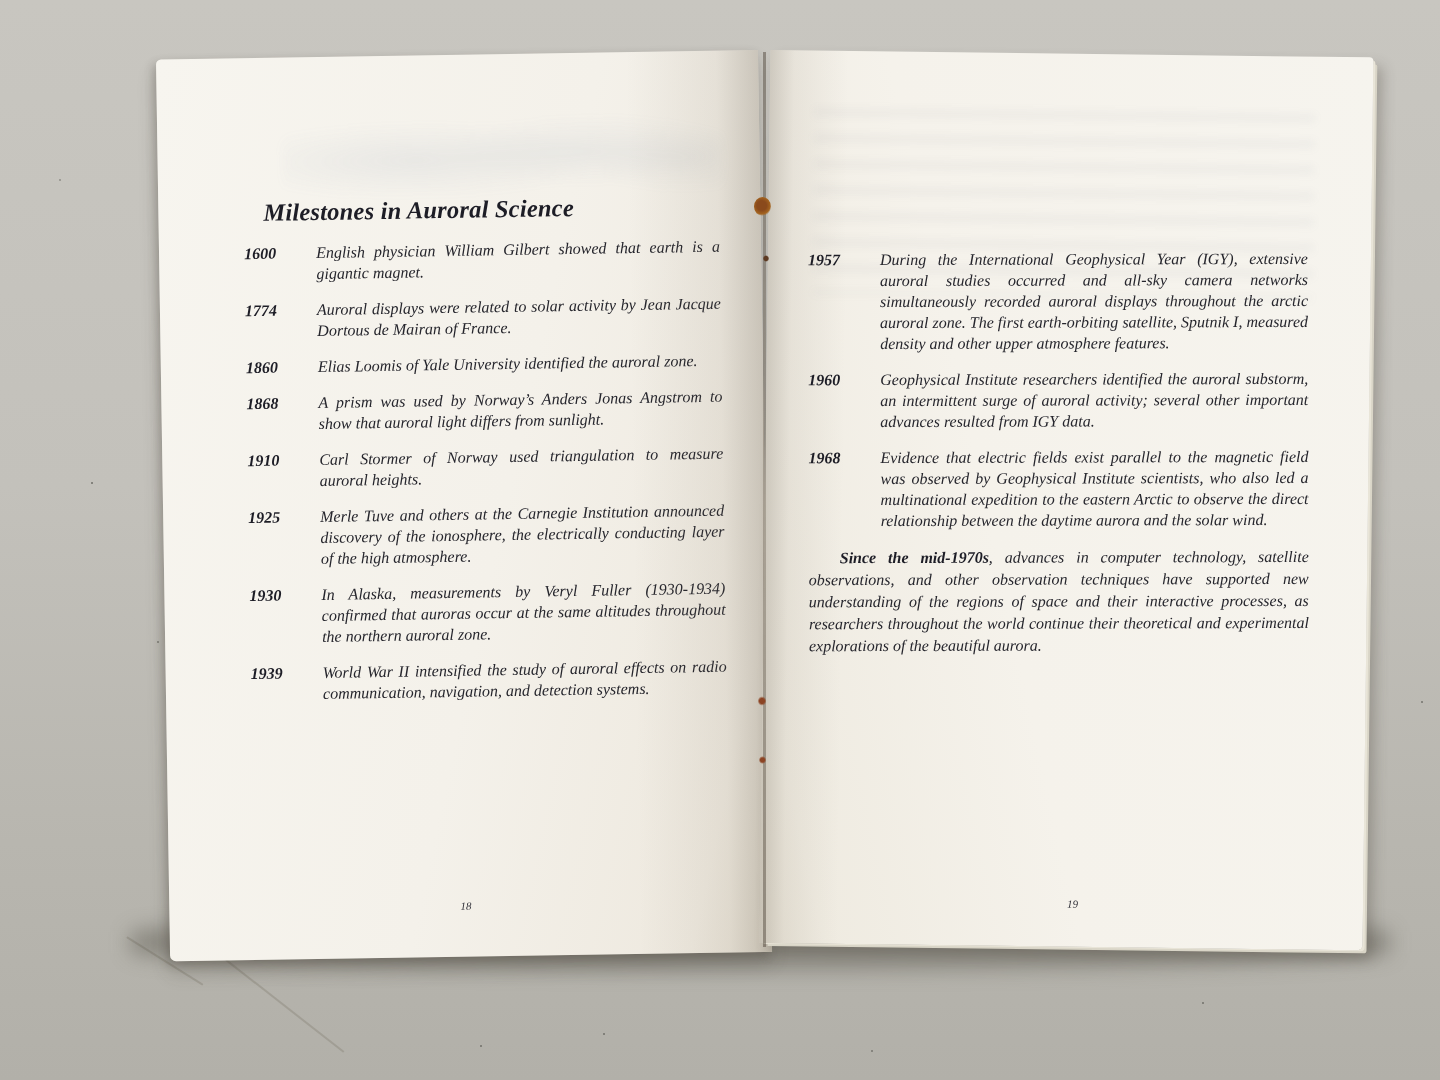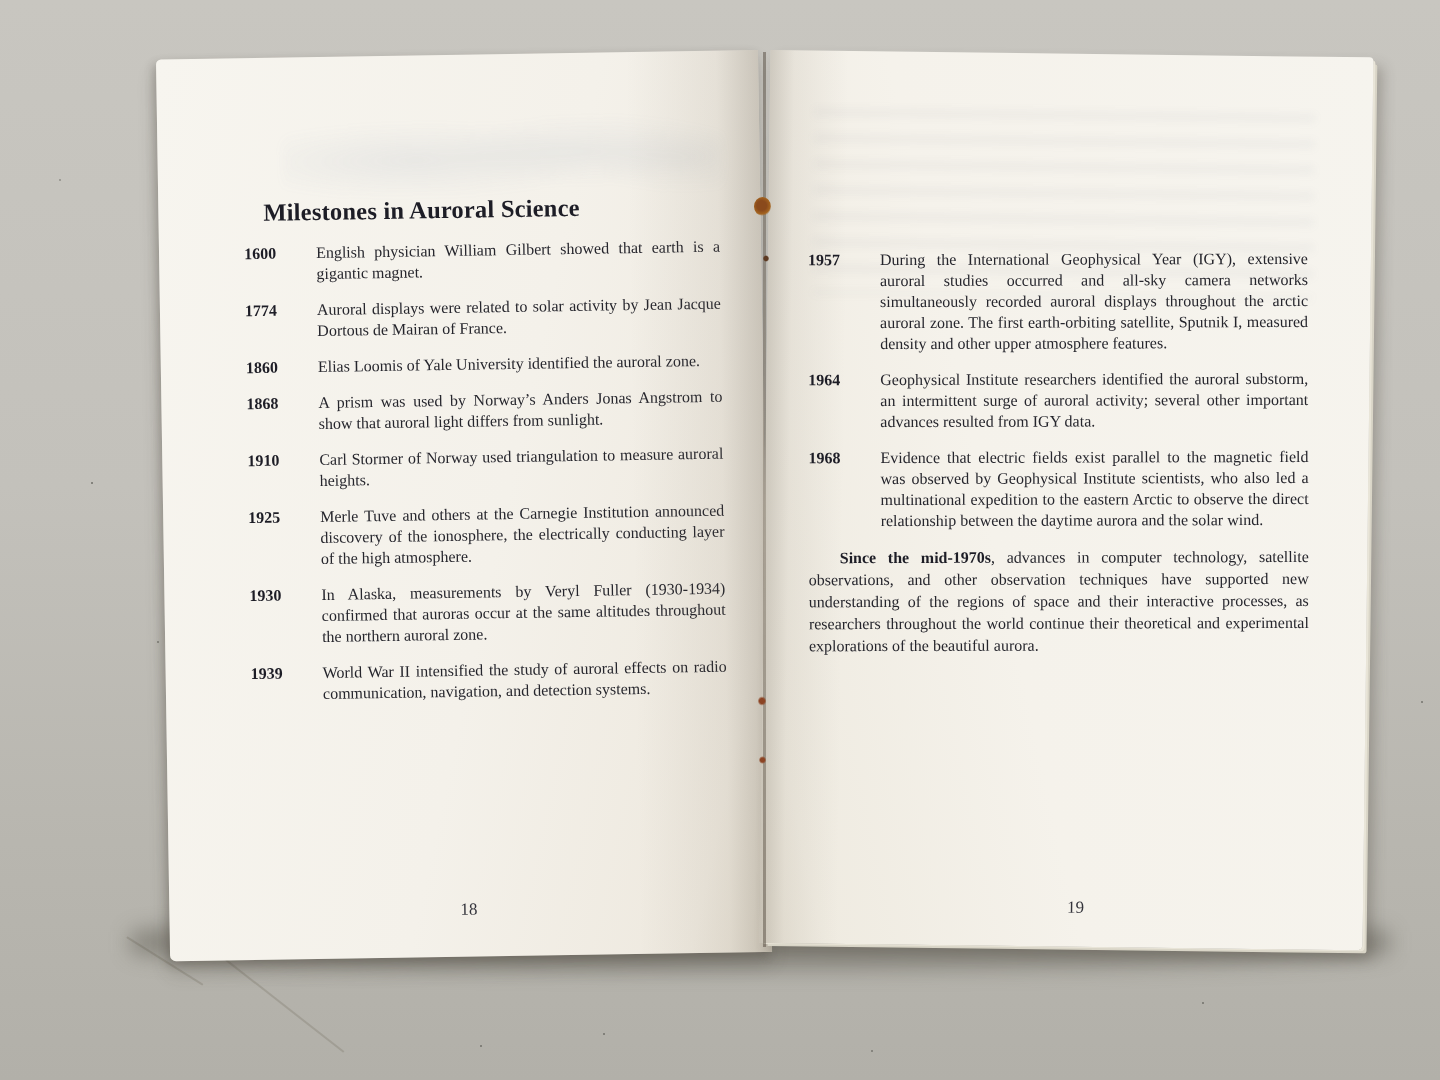--- a/index.html
+++ b/index.html
@@ -1,21 +1,21 @@
 <!DOCTYPE html>
 <html><head>
 <meta charset="utf-8">
 <style>
   html,body{margin:0;padding:0;}
   body{
     width:1440px;height:1080px;overflow:hidden;
     font-family:"Liberation Serif", serif;
     background:#c1bfb8;
   }
-  .scene{position:relative;width:1440px;height:1080px;overflow:hidden;}
+  .scene{position:relative;width:1440px;height:1080px;overflow:hidden;font-style:italic;}
 
   
   .table-surface{
     position:absolute;inset:0;
     background:
       radial-gradient(1.5px 1.5px at 92px 483px, rgba(80,80,74,.55) 0 60%, transparent 70%),
       radial-gradient(1.5px 1.5px at 303px 702px, rgba(80,80,74,.5) 0 60%, transparent 70%),
       radial-gradient(2px 2px at 1203px 1003px, rgba(80,80,74,.5) 0 60%, transparent 70%),
       radial-gradient(1.5px 1.5px at 604px 1034px, rgba(80,80,74,.5) 0 60%, transparent 70%),
       radial-gradient(1.5px 1.5px at 158px 642px, rgba(80,80,74,.45) 0 60%, transparent 70%),
@@ -97,21 +97,21 @@
     position:absolute;left:85px;top:141px;width:476px;
     color:#26262d;font-size:16px;line-height:21px;
   }
   .page-title{
     margin:0 0 16px 20px;font-size:24.5px;line-height:28px;font-weight:bold;
     color:#1d1d26;letter-spacing:.2px;
   }
   .entry{display:flex;margin-bottom:15px;}
   .entry .year{width:52px;flex:0 0 52px;margin-right:20px;font-weight:bold;color:#1d1d26;}
   .entry .etext{flex:1;text-align:justify;}
-  .pagenum{position:absolute;font-size:17px;color:#33333b;}
+  .pagenum{position:absolute;font-size:11px;color:#33333b;}
   .pagenum-left{left:291px;top:845px;}
   .pagenum-right{left:307px;top:844px;}
 
   .rp-content{
     position:absolute;left:43px;top:195px;width:500px;
     color:#26262d;font-size:16px;line-height:21px;
     transform:rotate(-0.85deg);
   }
   .closing{margin-top:16px;text-align:justify;line-height:22px;}
   .closing .lead{font-weight:bold;color:#1d1d26;margin-left:31px;}
@@ -178,21 +178,21 @@
   <div class="page page-right">
     <div class="ghost ghost-right"></div>
     <div class="rp-content">
       <div id="right-entries">
   <div class="entry">
     <span class="year">1957</span>
     <span class="etext">During the International Geophysical Year (IGY), extensive auroral studies occurred and all-sky camera networks simultaneously recorded auroral displays throughout the arctic auroral zone. The first earth-orbiting satellite, Sputnik I, measured density and other upper atmosphere features.</span>
   </div>
 
   <div class="entry">
-    <span class="year">1964</span>
+    <span class="year">1960</span>
     <span class="etext">Geophysical Institute researchers identified the auroral substorm, an intermittent surge of auroral activity; several other important advances resulted from IGY data.</span>
   </div>
 
   <div class="entry">
     <span class="year">1968</span>
     <span class="etext">Evidence that electric fields exist parallel to the magnetic field was observed by Geophysical Institute scientists, who also led a multinational expedition to the eastern Arctic to observe the direct relationship between the daytime aurora and the solar wind.</span>
   </div>
 </div>
       <p class="closing">
         <span class="lead">Since the mid-1970s</span><span>, advances in computer technology, satellite observations, and other observation techniques have supported new understanding of the regions of space and their interactive processes, as researchers throughout the world continue their theoretical and experimental explorations of the beautiful aurora.</span>

